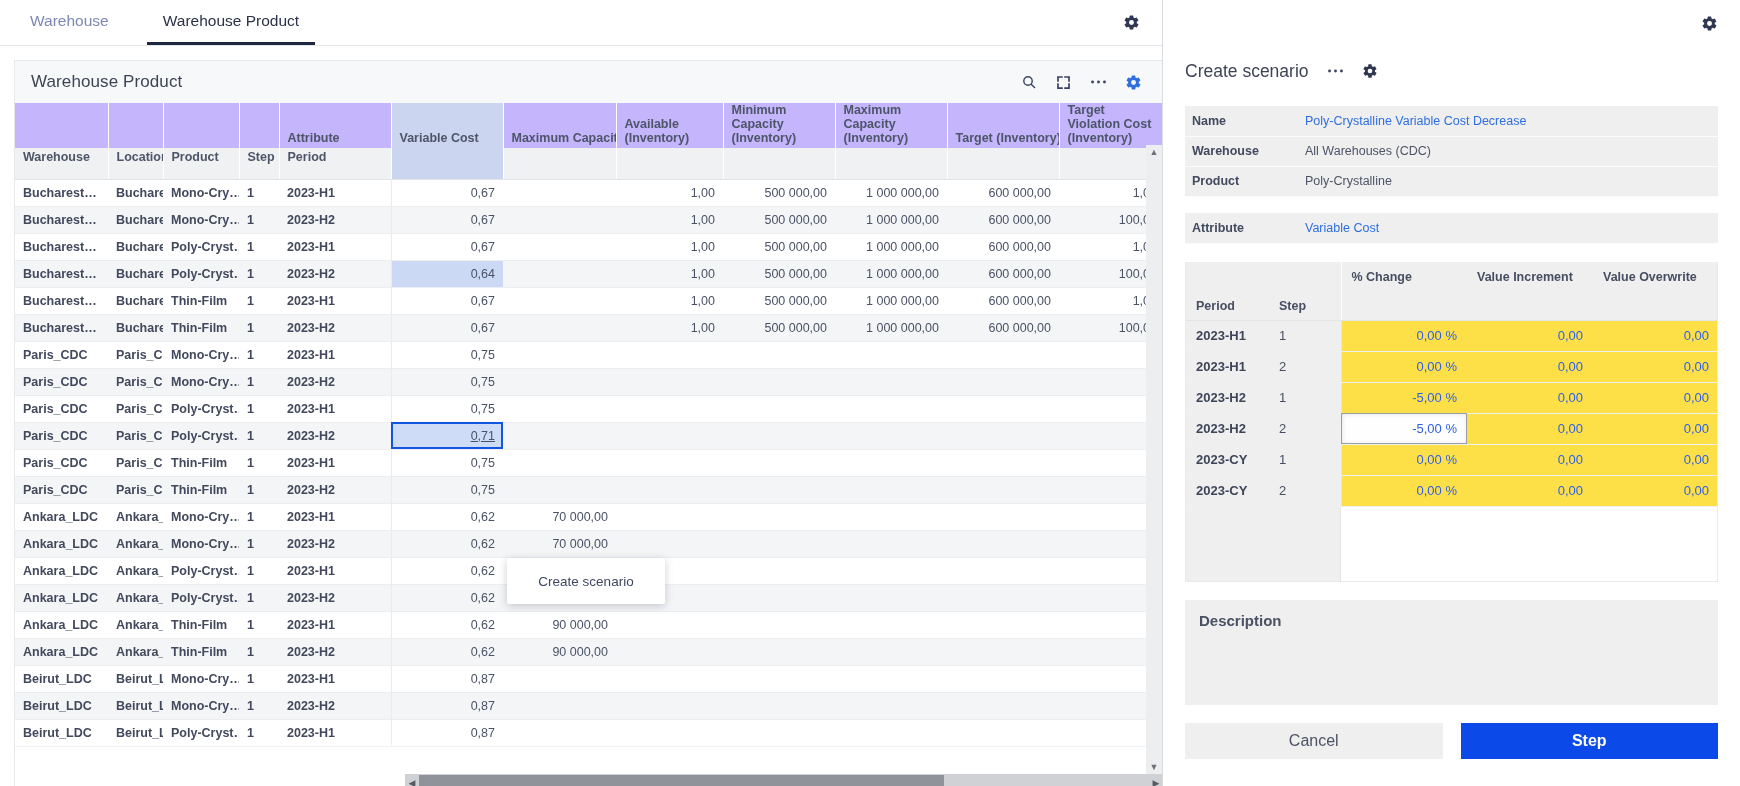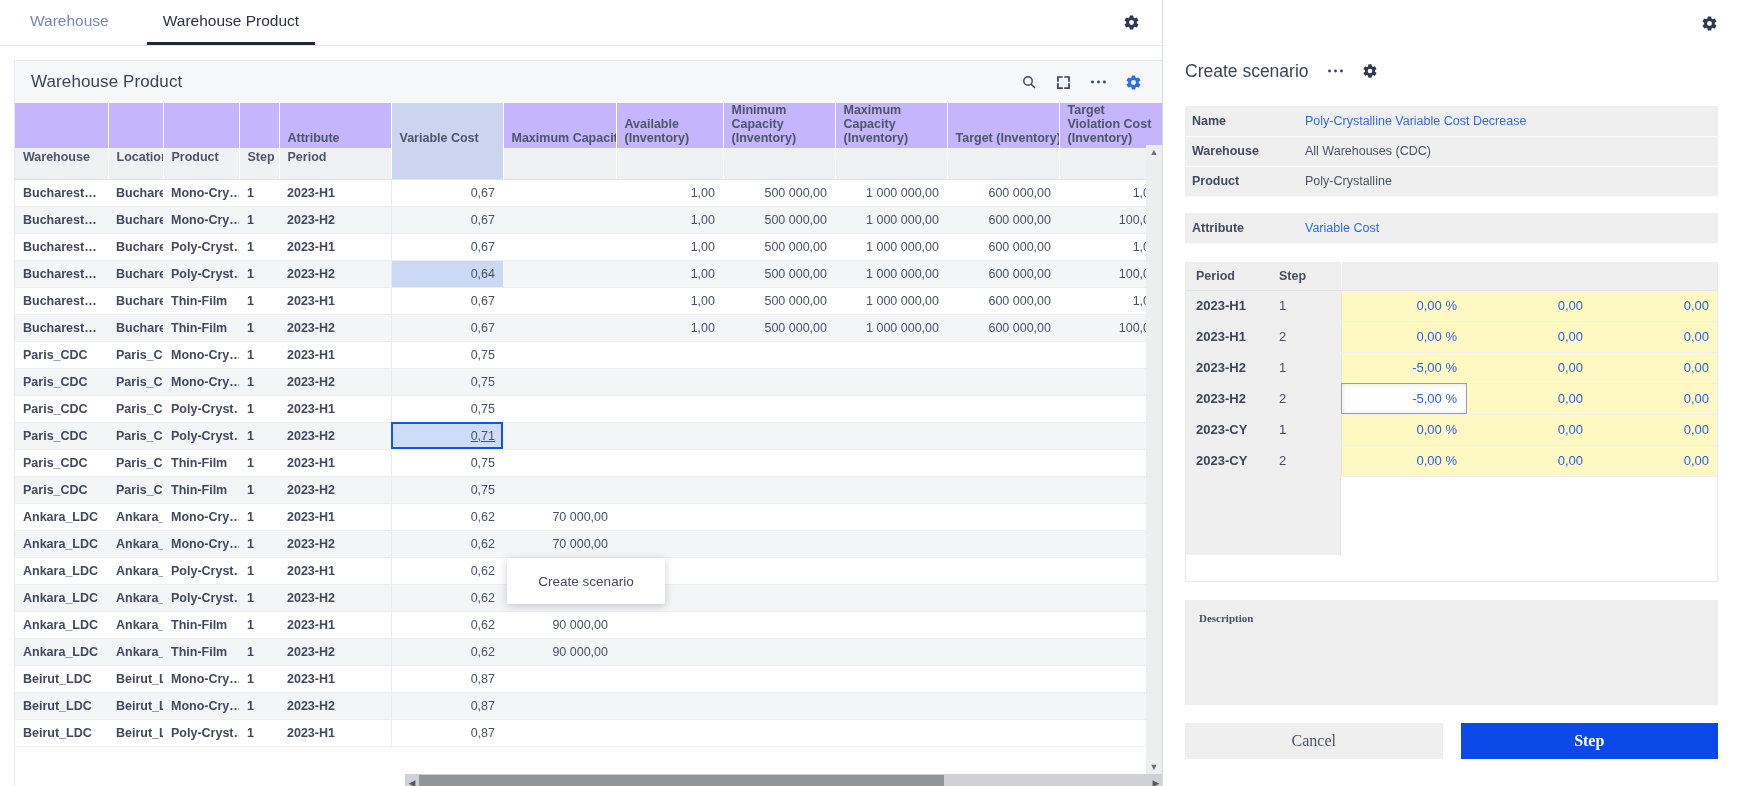--- a/index.html
+++ b/index.html
@@ -303,21 +303,21 @@
     color: #3e4557;
   }
   table.rtable tbody td.step {
     background: #efeff0;
     color: #474e60;
     border-right: 1px solid #e3e4e7;
   }
   table.rtable tbody td.val {
     text-align: right;
     color: #2f5fe8;
-    background: #fef9c3;
+    background: #fde047;
   }
   table.rtable tbody td.val.focus {
     outline: 1px solid #9a9ea6;
     outline-offset: -1px;
     box-shadow: inset 0 0 5px rgba(0,0,0,.12);
     background: #fefefe !important;
   }
   .rtable-filler {
     display: flex;
     width: 533px;
@@ -326,38 +326,37 @@
     width: 155px; height: 78px; background: #efeff0;
     border-right: 1px solid #e3e4e7;
   }
   .rtable-filler .right { flex: 1; background: #fff; }
 
   .desc {
     margin: 18px 22px 0 22px;
     width: 533px; height: 105px;
     background: #efeff0;
     padding: 12px 14px;
-    font-size: 11px;
+    font-size: 15px;
     color: #4a5162;
     font-weight: bold;
-    font-family: Liberation Serif, serif;
   }
   .rp-actions {
     margin: 18px 22px 0 22px;
     width: 533px;
     display: flex; gap: 18px;
   }
   .btn {
     height: 36px;
     flex: 1;
     display: flex; align-items: center; justify-content: center;
     font-size: 16px;
     cursor: pointer;
     border: none;
-    font-family: Liberation Serif, serif;
+    font-family: Liberation Sans, sans-serif;
   }
   .btn.cancel { background: #efeff0; color: #4b5263; }
   .btn.save { background: #0b4ae8; color: #fff; font-weight: bold; }
 </style>
 </head>
 <body>
 
 <div id="app">
 
   <div id="left">
@@ -827,20 +826,27 @@
     <div class="rtable-wrap">
       <table class="rtable">
         <colgroup>
           <col style="width:83px">
             <col style="width:72px">
           <col style="width:126px">
             <col style="width:126px">
             <col style="width:126px">
         </colgroup>
         <thead>
+          <tr class="r1">
+            <th class="lead"></th>
+            <th class="lead sep"></th>
+            <th style="text-align:left">% Change</th>
+            <th style="text-align:left">Value Increment</th>
+            <th style="text-align:left">Value Overwrite</th>
+          </tr>
           <tr class="r2">
             <th>Period</th>
             <th class="sep">Step</th>
             <th></th>
             <th></th>
             <th></th>
           </tr>
         </thead>
         <tbody id="rtable-body">
             <tr>

